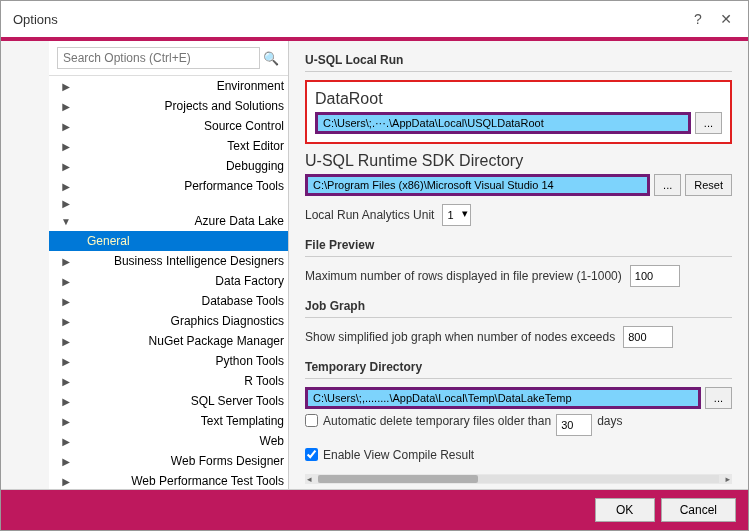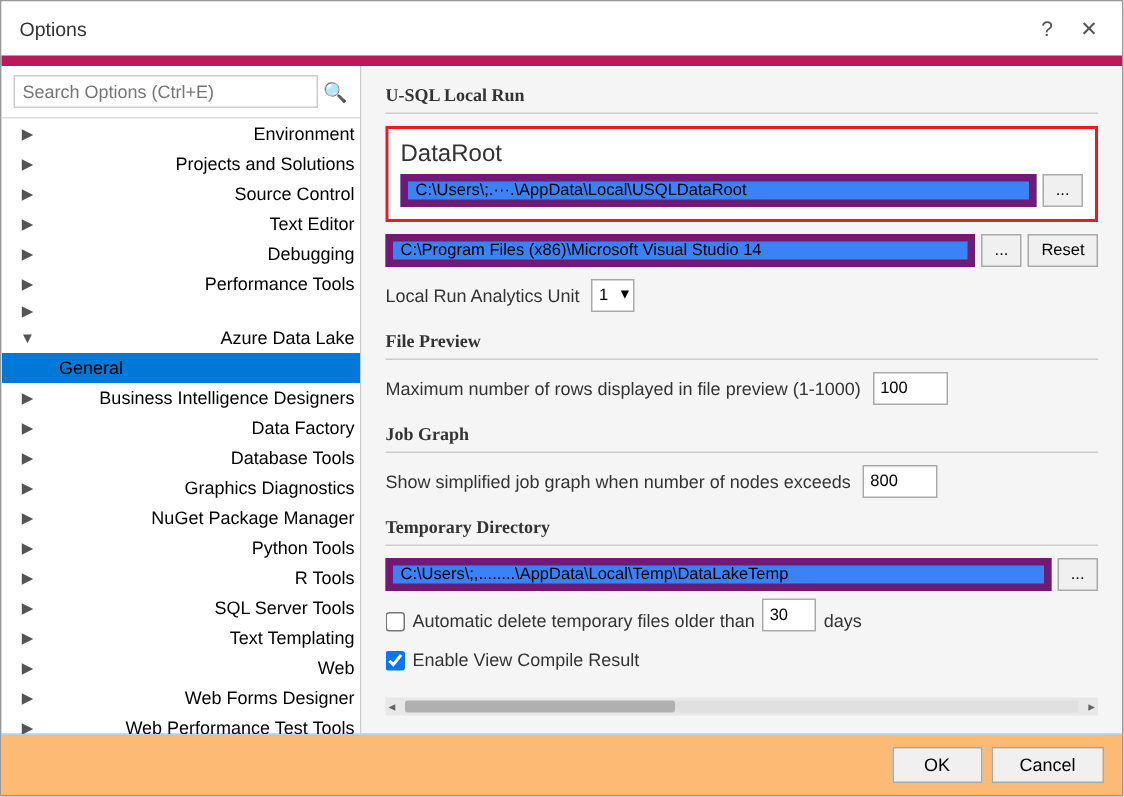--- a/index.html
+++ b/index.html
@@ -16,21 +16,21 @@
       width: 749px;
       height: 531px;
       background: #f5f5f5;
       border: 1px solid #999;
       box-shadow: 2px 2px 10px rgba(0,0,0,0.3);
       display: flex;
       flex-direction: column;
     }
     .title-bar {
       background: #fff;
-      border-bottom: 7px solid #be185d;
+      border-bottom: 4px solid #be185d;
       padding: 8px 12px;
       display: flex;
       align-items: center;
       justify-content: space-between;
     }
     .title-bar-left {
       display: flex;
       align-items: center;
       gap: 8px;
     }
@@ -51,20 +51,21 @@
       cursor: pointer;
       font-size: 14px;
       color: #555;
       background: transparent;
       border: none;
     }
     .dialog-body {
       display: flex;
       flex: 1;
       overflow: hidden;
+      padding-left: 48px;
     }
     .left-panel {
       width: 240px;
       background: #fff;
       border-right: 1px solid #ccc;
       display: flex;
       flex-direction: column;
     }
     .search-box {
       padding: 6px 8px;
@@ -92,21 +93,21 @@
     }
     .tree-item {
       display: flex;
       align-items: center;
       padding: 2px 4px;
       cursor: pointer;
       white-space: nowrap;
     }
     .tree-item.selected {
       background: #0078d7;
-      color: #000000;
+      color: #fef9c3;
     }
     .tree-item.selected .arrow { color: #fff; }
     .arrow {
       width: 14px;
       font-size: 10px;
       color: #555;
       display: inline-block;
       text-align: center;
       flex-shrink: 0;
     }
@@ -126,21 +127,20 @@
       padding: 12px 16px;
       display: flex;
       flex-direction: column;
       gap: 12px;
     }
     .section-title {
       font-size: 12px;
       font-weight: 600;
       color: #333;
       margin-bottom: 4px;
-      font-family: Liberation Serif, serif;
     }
     .section-divider {
       border: none;
       border-top: 1px solid #ccc;
       margin: 0 0 8px 0;
     }
     .highlighted-box {
       border: 2px solid #e02020;
       padding: 8px;
       background: #fff;
@@ -150,24 +150,24 @@
       color: #333;
       margin-bottom: 4px;
     }
     .input-row {
       display: flex;
       align-items: center;
       gap: 4px;
     }
     .text-input {
       flex: 1;
-      border: 5px solid #701a75;
+      border: 3px solid #701a75;
       padding: 3px 5px;
       font-size: 11px;
-      background: #3b82f6;
+      background: #7dd3fc;
       height: 22px;
     }
     .btn-small {
       border: 1px solid #aaa;
       background: #f0f0f0;
       padding: 2px 8px;
       font-size: 11px;
       cursor: pointer;
       height: 22px;
       white-space: nowrap;
@@ -206,29 +206,29 @@
     }
     .number-input {
       width: 50px;
       border: 1px solid #aaa;
       padding: 2px 4px;
       font-size: 11px;
       height: 22px;
     }
     .checkbox-row {
       display: flex;
-      align-items: flex-end;
+      align-items: flex-start;
       gap: 5px;
     }
     .checkbox-row input[type=checkbox] {
       width: 13px;
       height: 13px;
     }
     .dialog-footer {
-      background: #fdba74;
+      background: #be185d;
       border-top: 1px solid #ccc;
       padding: 8px 12px;
       display: flex;
       justify-content: flex-end;
       gap: 6px;
       align-items: center;
     }
     .btn-footer {
       border: 1px solid #aaa;
       background: #f0f0f0;
@@ -384,20 +384,21 @@
 
         <div class="highlighted-box">
           <div class="field-label">DataRoot</div>
           <div class="input-row">
             <input class="text-input" type="text" value="C:\Users\;.···.\AppData\Local\USQLDataRoot" style="">
             <button class="btn-small">...</button>
           </div>
         </div>
 
         <div style="margin-top:8px;">
+          <div class="field-label">U-SQL Runtime SDK Directory</div>
           <div class="input-row">
             <input class="text-input" type="text" value="C:\Program Files (x86)\Microsoft Visual Studio 14" style="">
             <button class="btn-small">...</button>
             <button class="btn-small">Reset</button>
           </div>
         </div>
 
         <div style="margin-top:8px;">
           <div class="label-row">
             <span class="label-text">Local Run Analytics Unit</span>

